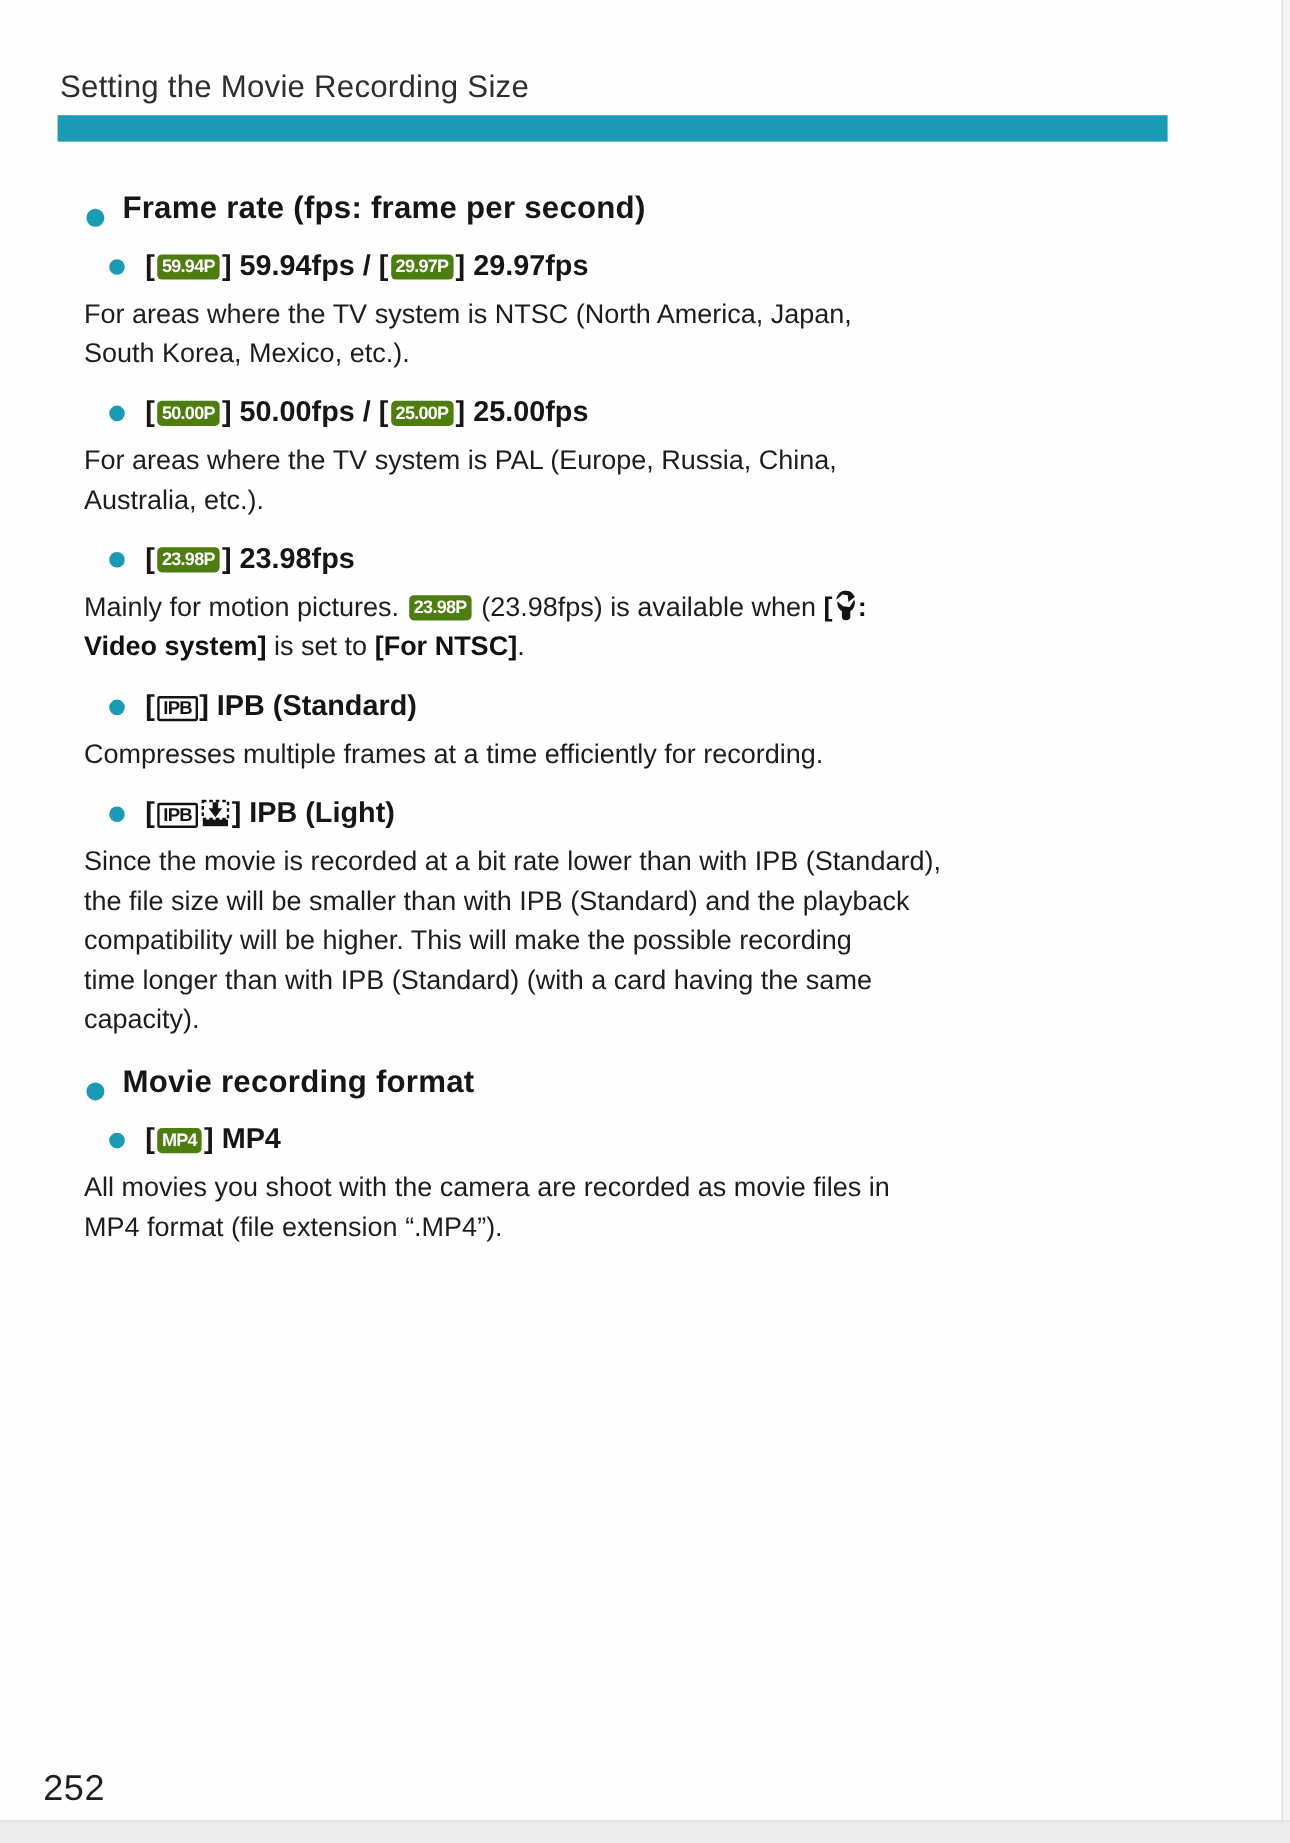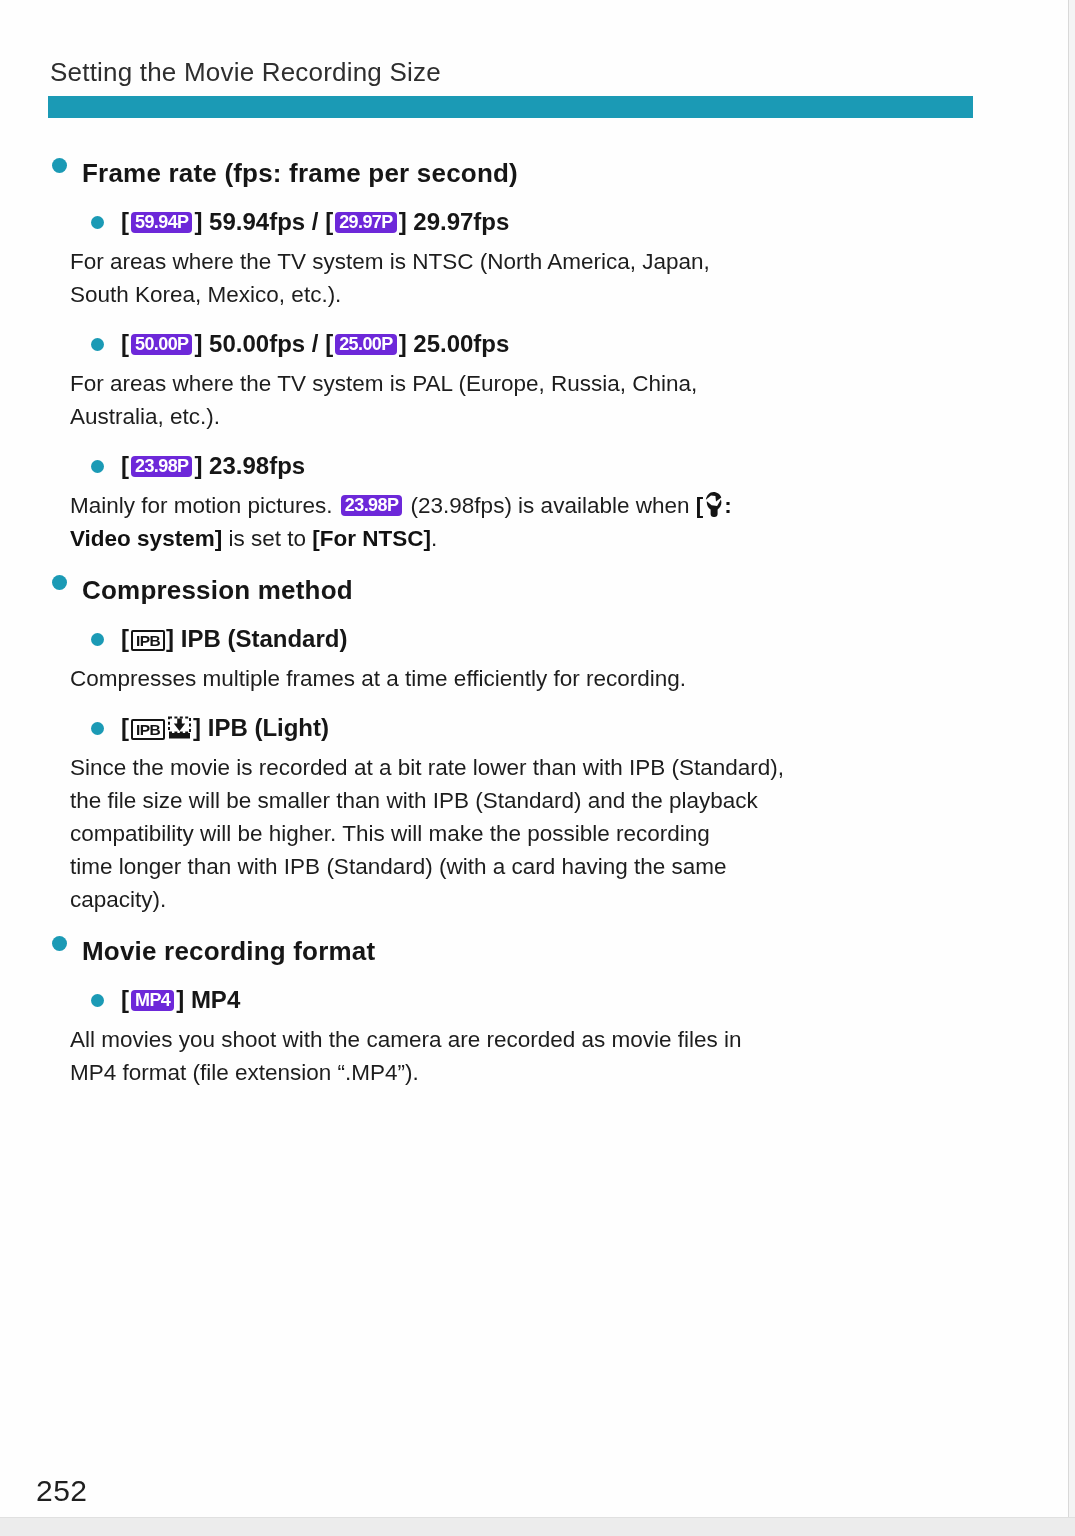--- a/index.html
+++ b/index.html
@@ -22,21 +22,21 @@
   }
   .head-bar{
     position:absolute;left:48px;top:96px;width:925px;height:22px;
     background:var(--accent,#1b9ab5);
   }
 
   #content{position:absolute;left:0;top:122px;width:1020px;}
 
   .section{margin-top:20px;}
   .section:first-child{margin-top:36px;}
-  .section-title-row{display:flex;align-items:flex-start;padding-left:52px;}
+  .section-title-row{display:flex;align-items:flex-end;padding-left:72px;}
   .bullet{border-radius:50%;background:var(--accent,#1b9ab5);flex:0 0 auto;}
   .bullet.big{width:15px;height:15px;margin-right:15px;}
   .bullet.small{width:13px;height:13px;margin-right:17px;}
   .section-title{
     margin:0;font-size:26px;font-weight:700;color:#161616;letter-spacing:.2px;
   }
 
   .item{margin-top:19px;}
   .item-heading-row{display:flex;align-items:center;padding-left:91px;}
   .item-heading{
@@ -44,22 +44,22 @@
     display:flex;align-items:center;white-space:pre;
   }
   .item-body{
     margin:9px 0 0 0;padding-left:70px;
     font-size:22.5px;line-height:33px;color:#1d1d1d;
     white-space:pre-wrap;max-width:900px;
   }
   .item-body b{font-weight:700;color:#111;}
 
   .badge{
-    display:inline-block;background:#6d28d9;color:#fff;
-    font-size:18px;font-weight:700;letter-spacing:-.6px;
+    display:inline-block;background:#4d7c0f;color:#fff;
+    font-size:15px;font-weight:700;letter-spacing:-.6px;
     line-height:19px;padding:1px 4px;border-radius:4px;
     vertical-align:1px;margin:0 2px;
   }
   .item-body .badge{vertical-align:2px;}
   .badge-outline{
     display:inline-block;background:#fff;color:#141414;
     border:2px solid #141414;border-radius:2px;
     font-size:15.5px;font-weight:700;letter-spacing:-.6px;
     line-height:17px;padding:0 3px;vertical-align:1px;margin:2px 1px 0 2px;
   }
@@ -105,24 +105,20 @@
             <span class="bullet small"></span>
             <h3 class="item-heading"><span>[</span><span class="badge">23.98P</span><span>] 23.98fps</span></h3>
           </div>
           <p class="item-body"><span>Mainly for motion pictures. </span><span class="badge">23.98P</span><span> (23.98fps) is available when </span><b>[</b><span class="inline-icon"><svg width="19" height="25" viewBox="0 0 19 25" xmlns="http://www.w3.org/2000/svg">
                 <path fill="#141414" d="M9.5 0c3.6 0 6.7 2.3 7.8 5.5L12 9.6 11.4 4 7 3.4 1.9 7.7C2.6 3.3 5.7 0 9.5 0z M16.9 7.6c.3.9.5 1.9.5 2.9 0 2.9-1.5 5.4-3.8 6.9V22c0 1.7-1.3 3-3 3h-1c-1.7 0-3-1.3-3-3v-4.6C4.3 16 2.8 13.4 2.8 10.5c0-.4 0-.8.1-1.2l4.7 3.9 5.5.7z"></path>
               </svg></span><b>:
 Video system]</b><span> is set to </span><b>[For NTSC]</b><span>.</span></p>
         </div>
       </div>
       <div class="section">
-        <div class="section-title-row">
-          <span class="bullet big"></span>
-          <h2 class="section-title">Compression method</h2>
-        </div>
         <div class="item">
           <div class="item-heading-row">
             <span class="bullet small"></span>
             <h3 class="item-heading"><span>[</span><span class="badge-outline">IPB</span><span>] IPB (Standard)</span></h3>
           </div>
           <p class="item-body"><span>Compresses multiple frames at a time efficiently for recording.</span></p>
         </div>
         <div class="item">
           <div class="item-heading-row">
             <span class="bullet small"></span>

